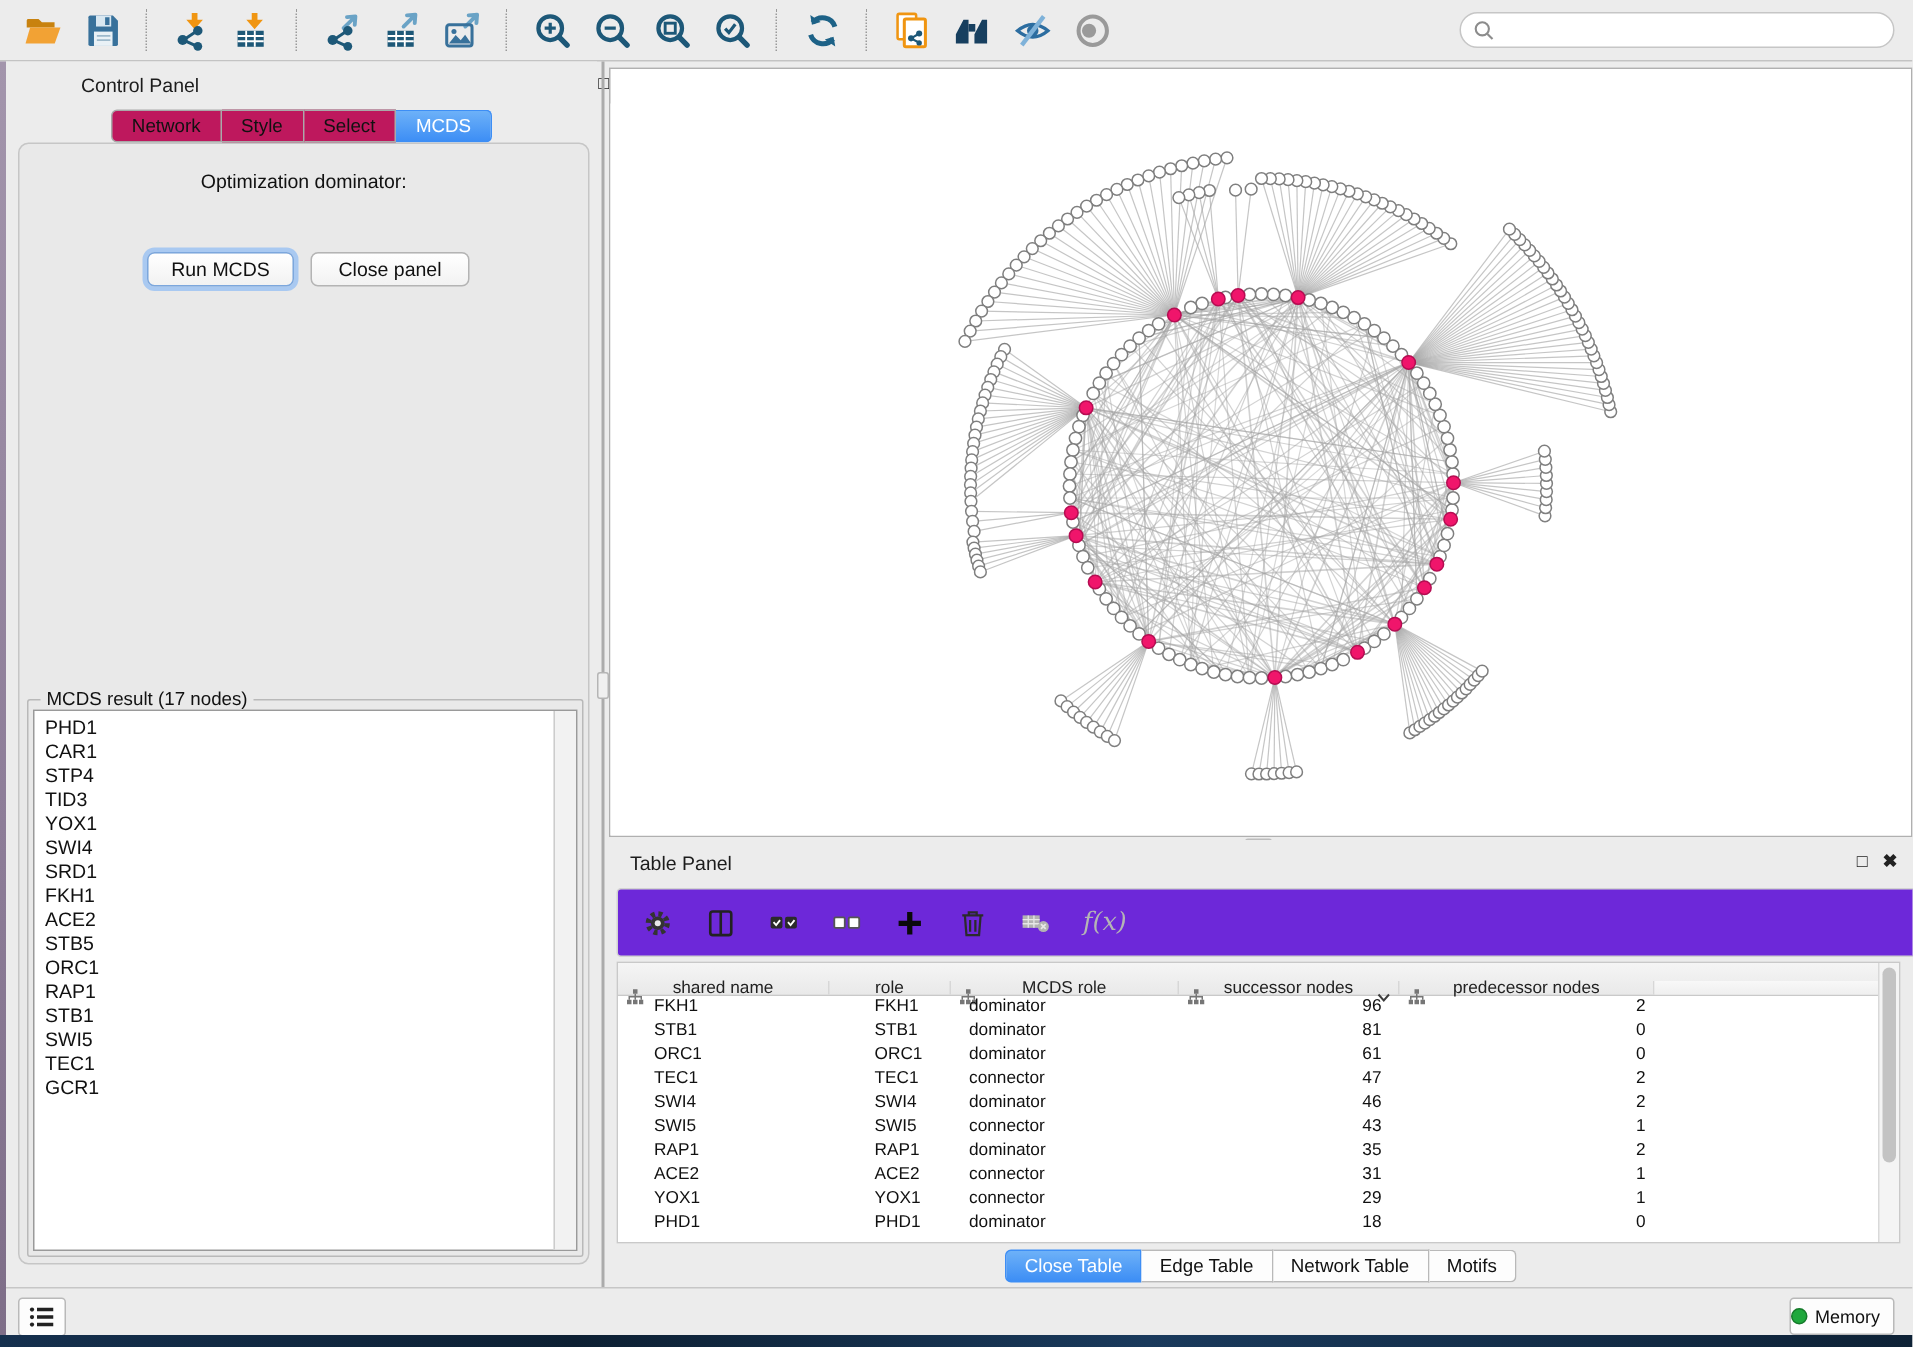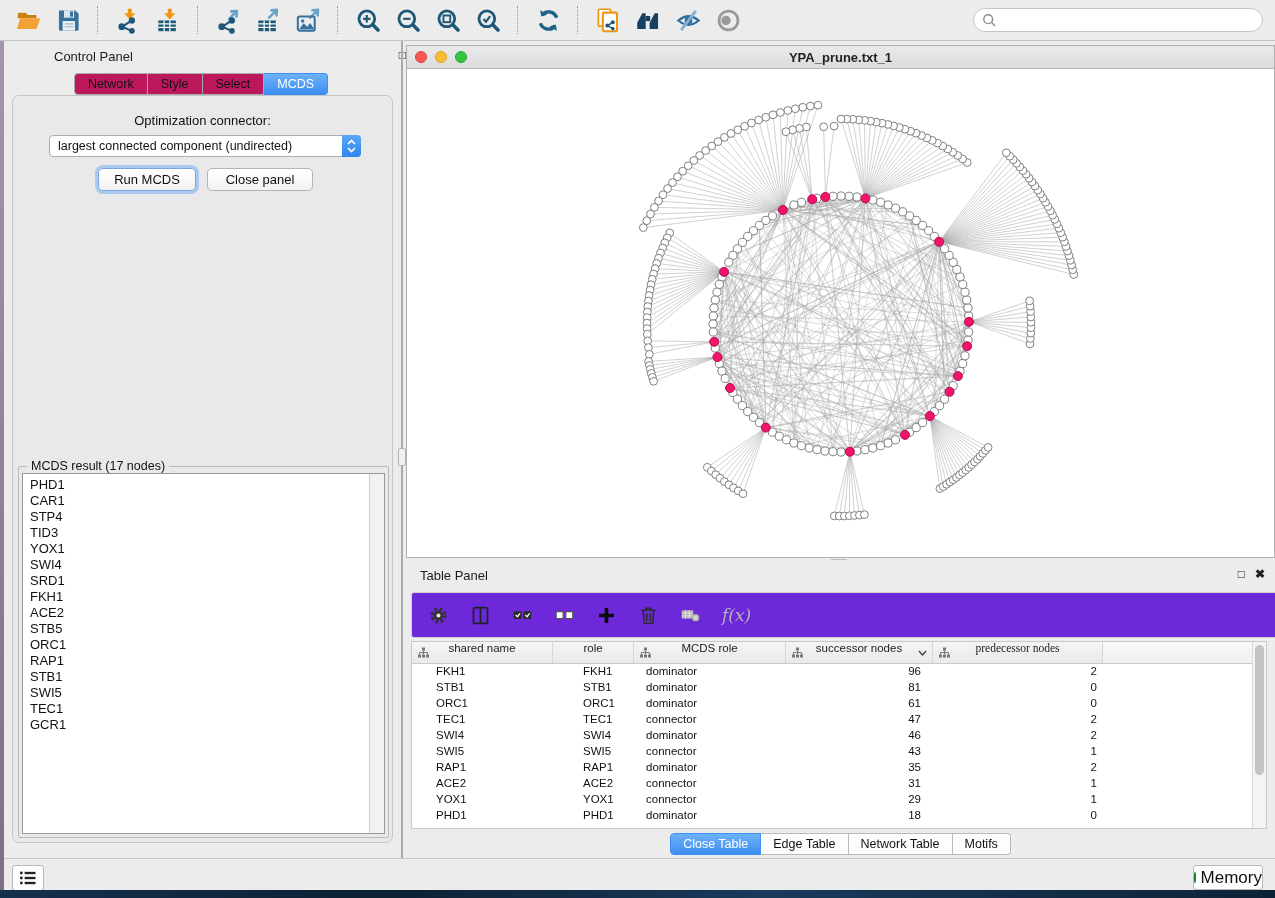--- a/index.html
+++ b/index.html
@@ -92,27 +92,27 @@
     border:1px solid #d2d2d2;border-radius:3px;box-sizing:border-box;display:flex;align-items:center;
     padding-left:16px;gap:21px;}
   .tpi{display:flex;align-items:center;justify-content:center;}
   .tpi svg{width:21px;height:21px;}
   .fx{font-family:"DejaVu Serif",serif;font-style:italic;font-size:17px;color:#b5b5b5;}
 
   #tgrid{position:absolute;left:5px;top:81px;width:856px;height:188px;background:#fff;
     border:1px solid #c9c9c9;box-sizing:border-box;}
   #thead{position:absolute;left:0;top:0;width:840px;height:21px;display:flex;
     background:linear-gradient(#f5f5f5,#e9e9e9);border-bottom:1px solid #c9c9c9;}
-  .hcell{position:relative;display:flex;align-items:flex-start;justify-content:center;
-    border-right:1px solid #d7d7d7;box-sizing:border-box;font-size:11.5px;color:#222;}
+  .hcell{position:relative;display:flex;align-items:center;justify-content:center;
+    border-right:1px solid #d7d7d7;box-sizing:border-box;font-size:11.5px;color:#222;margin-top:12px;}
   .hcell:nth-child(1){width:141px;}
   .hcell:nth-child(2){width:81px;}
   .hcell:nth-child(3){width:152px;}
   .hcell:nth-child(4){width:147px;}
-  .hcell:nth-child(5){width:170px;font-family:Liberation Serif, serif;}
+  .hcell:nth-child(5){width:170px;}
   .hcell.hfill{flex:1;border-right:none;background:linear-gradient(#f8f8f8,#efefef);}
   .hicon{position:absolute;left:6px;top:5px;}
   .sort{position:absolute;right:5px;top:8px;}
   #tbody{position:absolute;left:0;top:21px;width:840px;bottom:0;overflow:hidden;}
   .trow{display:flex;height:16px;align-items:center;}
   .tc{font-size:11.5px;color:#111;box-sizing:border-box;white-space:nowrap;}
   .tc1{width:141px;padding-left:24px;}
   .tc2{width:81px;padding-left:30px;}
   .tc3{width:152px;padding-left:12px;}
   .tc4{width:147px;text-align:right;padding-right:12px;}
@@ -128,22 +128,22 @@
   .btab:first-child{border-left:1px solid #b9b9b9;border-radius:4px 0 0 4px;}
   .btab:last-child{border-radius:0 4px 4px 0;}
   .btab.active{background:linear-gradient(#6db1f8,#3d8ef5);border-color:#3d8ef5;color:#fff;}
 
   
   #status-bar{position:absolute;left:4px;top:858px;width:1271px;height:32px;background:#ececec;
     border-top:1px solid #c6c6c6;box-sizing:border-box;}
   #panel-menu-btn{position:absolute;left:8px;top:6px;width:30px;height:24px;background:#fdfdfd;
     border:1px solid #b9b9b9;border-radius:3px;display:flex;align-items:center;justify-content:center;}
   #memory-btn{position:absolute;right:12px;top:6px;width:68px;height:23px;background:#fdfdfd;
-    border:1px solid #b9b9b9;border-radius:3px;display:flex;align-items:center;justify-content:flex-end;
-    gap:5px;font-size:17px;color:#111;}
+    border:1px solid #b9b9b9;border-radius:3px;display:flex;align-items:center;justify-content:flex-start;
+    gap:5px;font-size:12px;color:#111;}
   #memory-dot{width:9px;height:9px;border-radius:50%;background:#1fa83c;border:1px solid #157a2a;}
 </style>
 </head>
 <body>
 
 <div id="app">
 
   <div id="toolbar">
     <span class="tbi">
       <svg viewBox="0 0 24 24">
@@ -289,30 +289,21 @@
       <span class="win-btn" id="cp-float">□</span>
       <span class="win-btn" id="cp-close">✖</span>
     </div>
     <div id="cp-tabs">
         <div class="ctab">Network</div>
         <div class="ctab">Style</div>
         <div class="ctab">Select</div>
         <div class="ctab active">MCDS</div>
       </div>
     <div id="cp-box">
-      <div id="opt-label">Optimization connector:</div>
-      <div id="opt-select">
-        <span class="selval">largest connected component (undirected)</span>
-        <span id="opt-stepper">
-          <svg width="9" height="14" viewBox="0 0 9 14">
-              <path d="M1 5l3.5-3.6L8 5" stroke="#fff" stroke-width="1.6" fill="none"></path>
-              <path d="M1 9l3.5 3.6L8 9" stroke="#fff" stroke-width="1.6" fill="none"></path>
-            </svg>
-        </span>
-      </div>
+      <div id="opt-label">Optimization dominator:</div>
       <button class="cp-btn" id="run-btn">Run MCDS</button>
       <button class="cp-btn" id="closep-btn">Close panel</button>
       <div id="result-box">
         <div id="result-legend">MCDS result (17 nodes)</div>
         <div id="result-list">
             <div class="mitem">PHD1</div>
             <div class="mitem">CAR1</div>
             <div class="mitem">STP4</div>
             <div class="mitem">TID3</div>
             <div class="mitem">YOX1</div>
@@ -332,26 +323,20 @@
       </div>
     </div>
   </div>
 
   <div id="v-splitter">
     <div class="line"></div>
     <div class="grip"></div>
   </div>
 
   <div id="net-window">
-    <div id="net-titlebar">
-      <span class="tlight" id="tl-red"></span>
-      <span class="tlight" id="tl-yellow"></span>
-      <span class="tlight" id="tl-green"></span>
-      <span id="net-title">YPA_prune.txt_1</span>
-    </div>
     <div id="net-canvas">
       <svg id="net-svg" width="867" height="488" viewBox="0 0 867 488">
           <g stroke="#a6a6a6" stroke-width="0.8" fill="none">
             <line x1="375.9" y1="141.0" x2="561.7" y2="247.0" opacity="0.5" stroke-width="0.8"></line>
             <line x1="375.9" y1="141.0" x2="553.0" y2="207.9" opacity="0.5" stroke-width="0.8"></line>
             <line x1="375.9" y1="141.0" x2="561.0" y2="271.0" opacity="0.5" stroke-width="0.8"></line>
             <line x1="375.9" y1="141.0" x2="386.9" y2="374.0" opacity="0.5" stroke-width="0.8"></line>
             <line x1="375.9" y1="141.0" x2="306.0" y2="255.0" opacity="0.5" stroke-width="0.8"></line>
             <line x1="375.9" y1="141.0" x2="330.4" y2="179.8" opacity="0.5" stroke-width="0.8"></line>
             <line x1="375.9" y1="141.0" x2="310.0" y2="223.2" opacity="0.5" stroke-width="0.8"></line>

